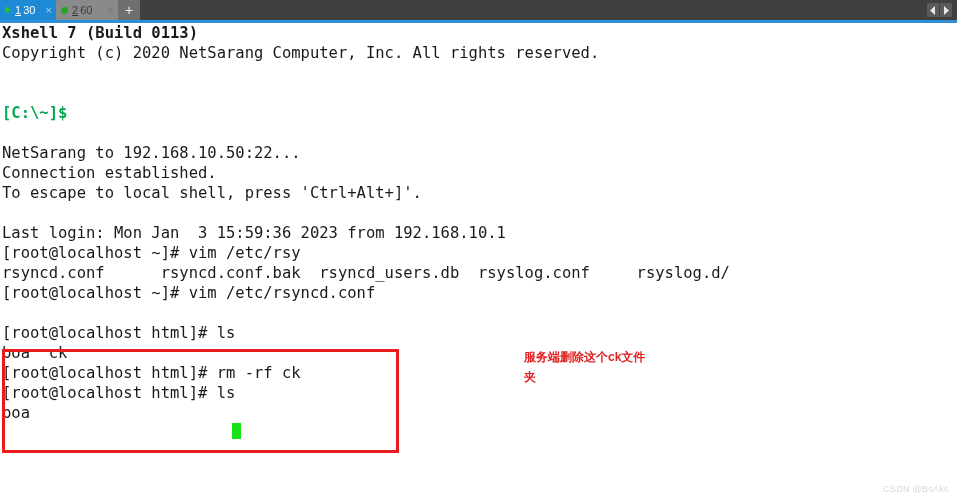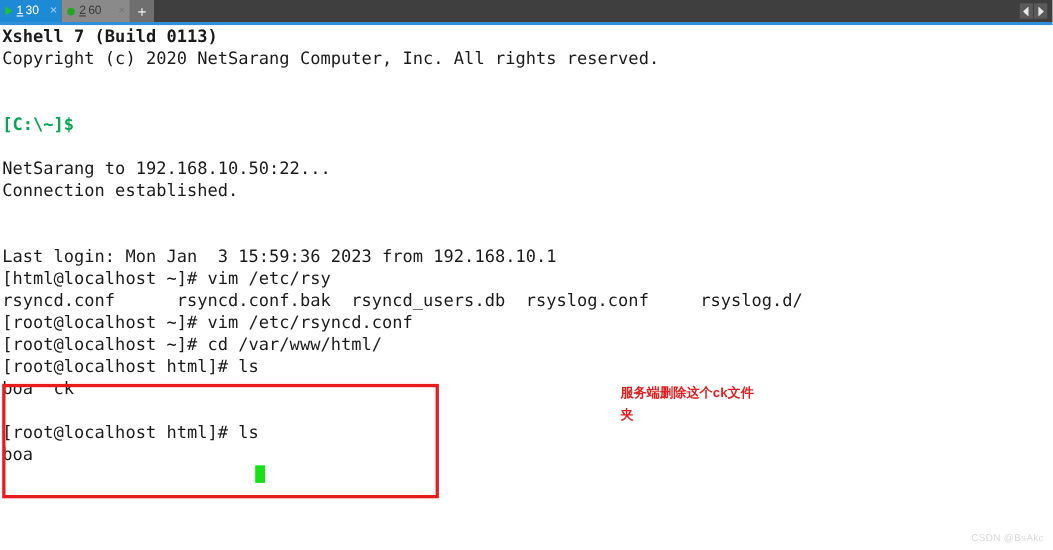--- a/index.html
+++ b/index.html
@@ -160,21 +160,20 @@
   .annotation {
     position: absolute;
     left: 524px;
     top: 324px;
     width: 130px;
     color: #e02020;
     font-family: "Liberation Sans", sans-serif;
     font-size: 12px;
     font-weight: bold;
     line-height: 20px;
-    margin-left: 40px;
   }
   .watermark {
     position: absolute;
     right: 8px;
     bottom: 6px;
     color: #d8d8d8;
     font-family: "Liberation Sans", sans-serif;
     font-size: 9px;
     letter-spacing: .3px;
   }
@@ -218,28 +217,29 @@
 <div class="tab-underline"></div>
 
 <div class="terminal">
   <div class="line bold" style="top:0px">Xshell 7 (Build 0113)</div>
   <div class="line" style="top:20px">Copyright (c) 2020 NetSarang Computer, Inc. All rights reserved.</div>
   <div class="line" style="top:40px"></div>
   <div class="line green" style="top:80px">[C:\~]$</div>
   <div class="line" style="top:100px"></div>
   <div class="line" style="top:120px">NetSarang to 192.168.10.50:22...</div>
   <div class="line" style="top:140px">Connection established.</div>
+  <div class="line" style="top:160px">To escape to local shell, press 'Ctrl+Alt+]'.</div>
   <div class="line" style="top:180px"></div>
   <div class="line" style="top:200px">Last login: Mon Jan  3 15:59:36 2023 from 192.168.10.1</div>
-  <div class="line" style="top:220px">[html@localhost ~]# vim /etc/rsy</div>
+  <div class="line" style="top:220px">[root@localhost ~]# vim /etc/rsy</div>
   <div class="line" style="top:240px">rsyncd.conf      rsyncd.conf.bak  rsyncd_users.db  rsyslog.conf     rsyslog.d/</div>
   <div class="line" style="top:260px">[root@localhost ~]# vim /etc/rsyncd.conf</div>
-  <div class="line" style="top:280px">[root@localhost ~]# cd /var/www/html/</div>
   <div class="line" style="top:300px">[root@localhost html]# ls</div>
   <div class="line" style="top:320px">boa  ck</div>
+  <div class="line" style="top:340px">[root@localhost html]# rm -rf ck</div>
   <div class="line" style="top:360px">[root@localhost html]# ls</div>
   <div class="line" style="top:380px">boa</div>
 
   <div class="cursor"></div>
 
   <div class="redbox"></div>
 
   <div class="annotation">服务端删除这个ck文件夹</div>
 
   <div class="watermark">CSDN @BsAkc</div>

